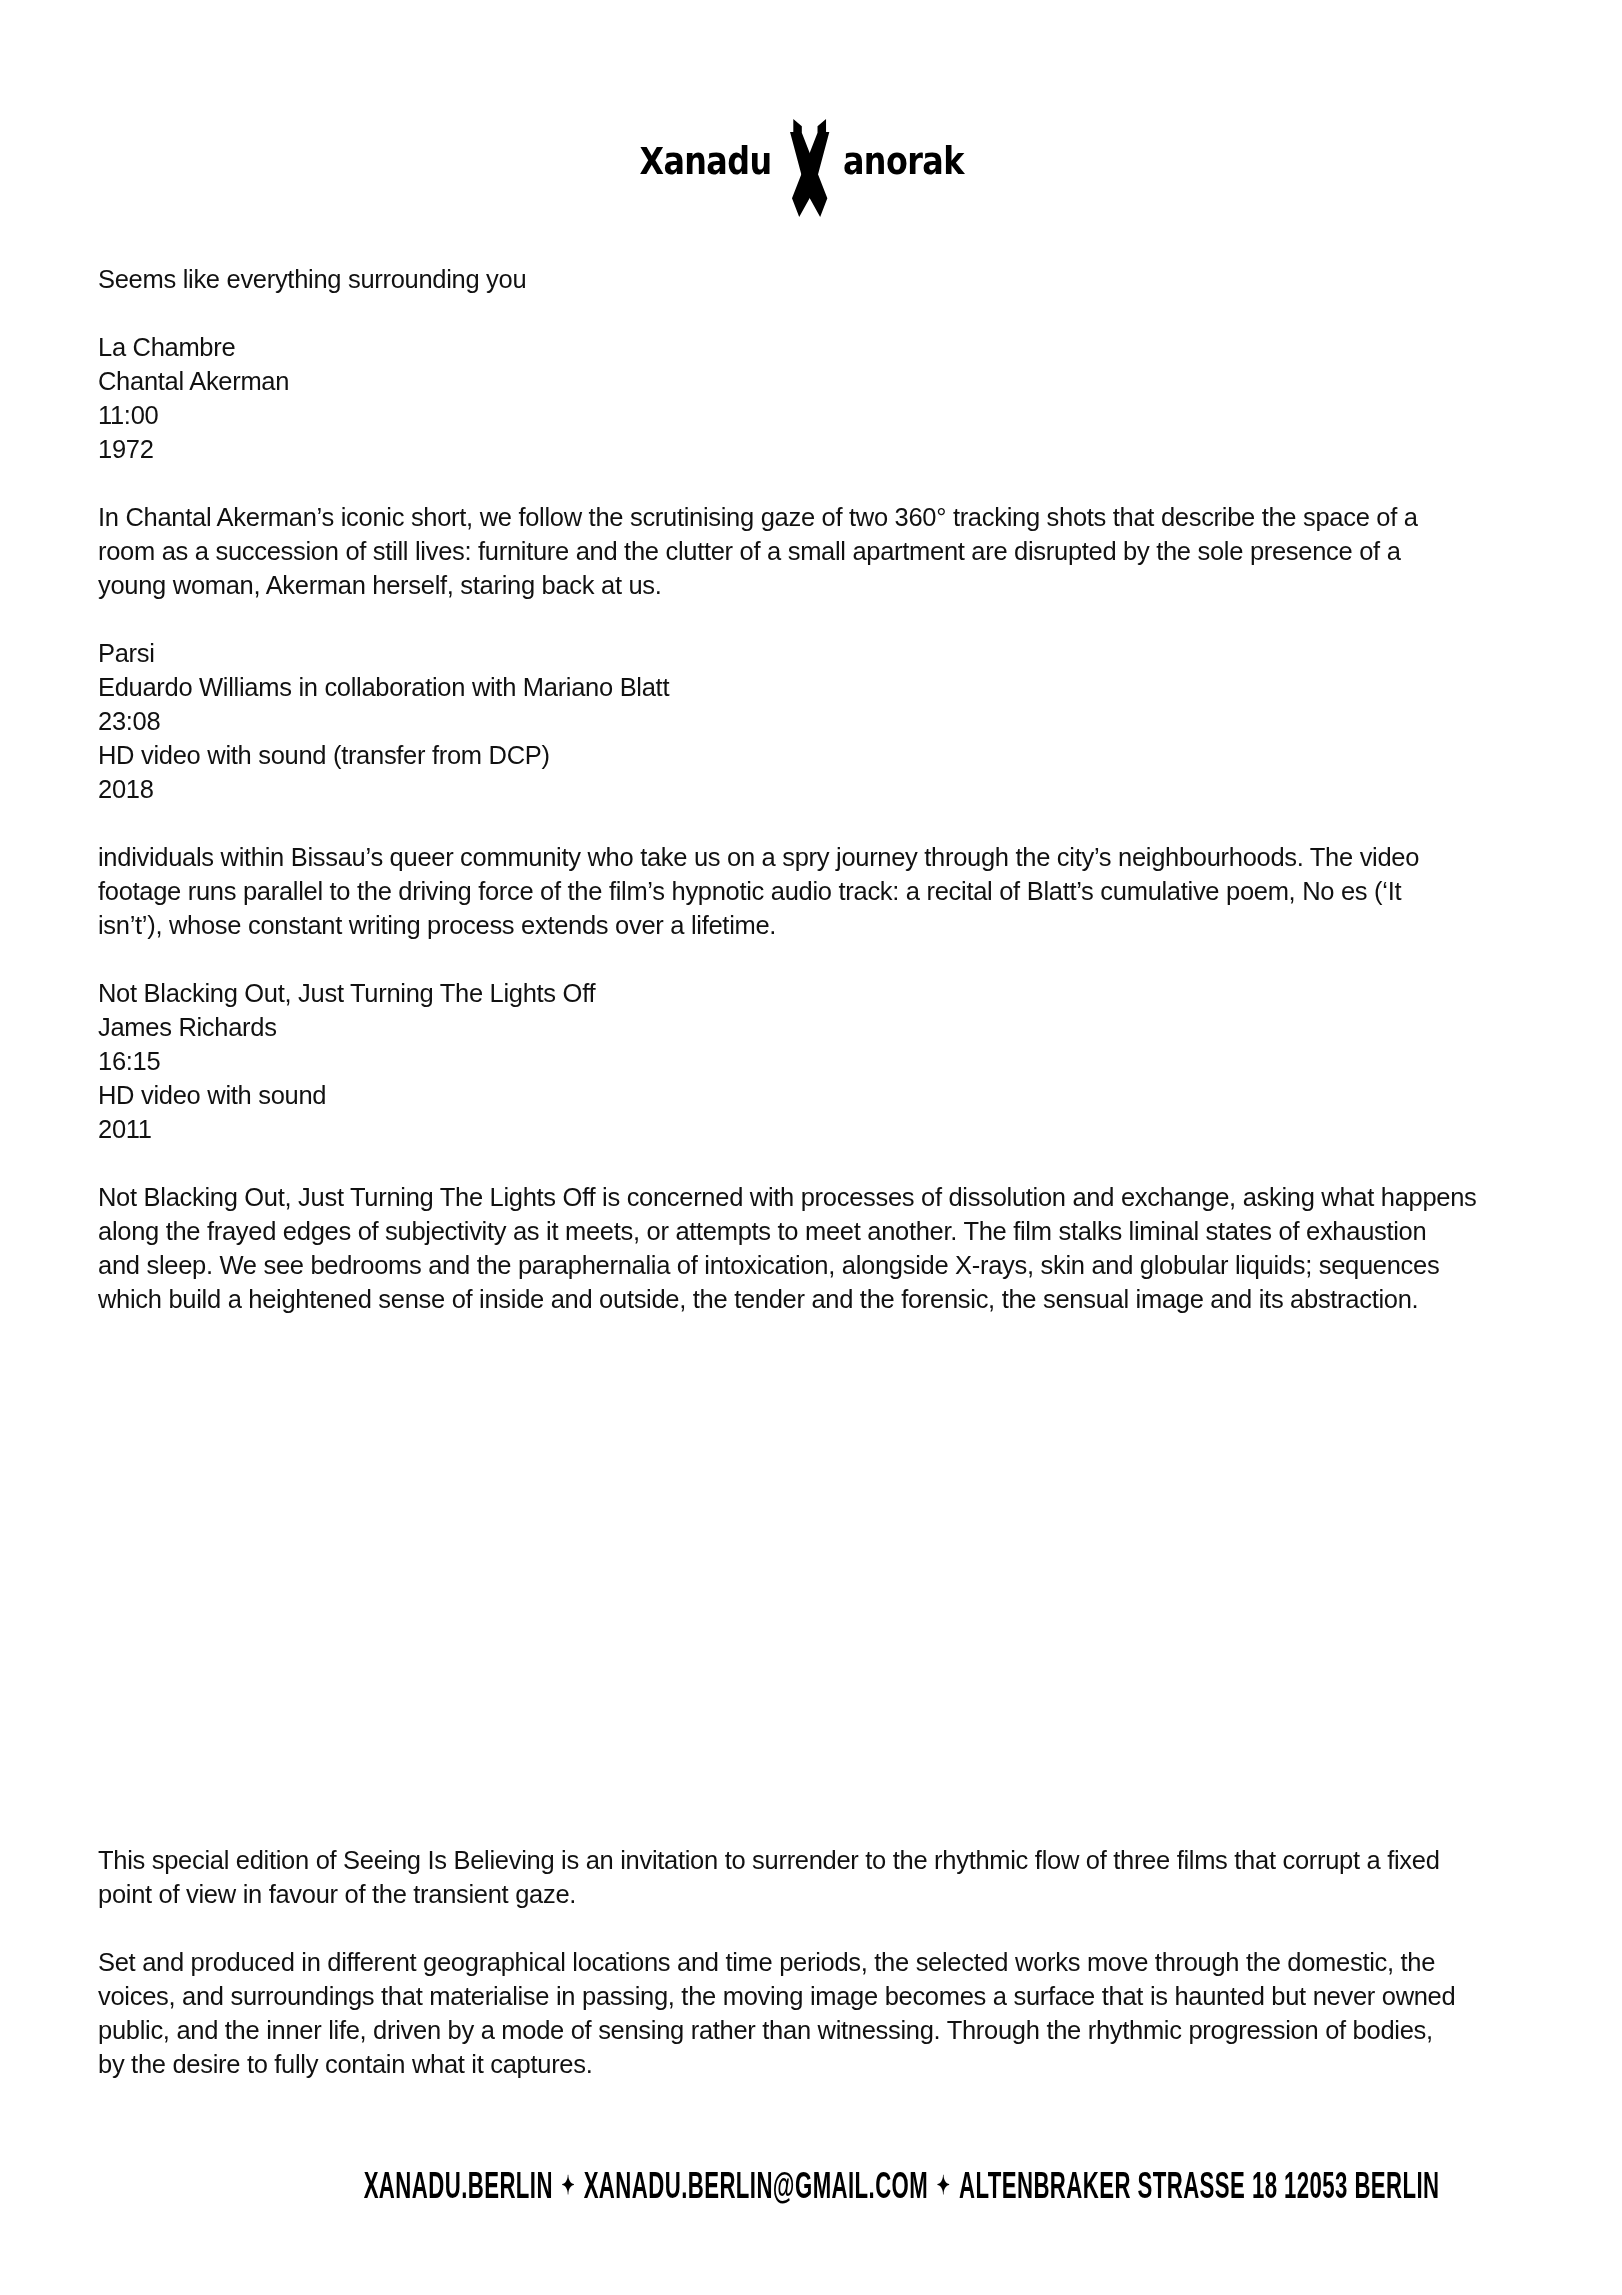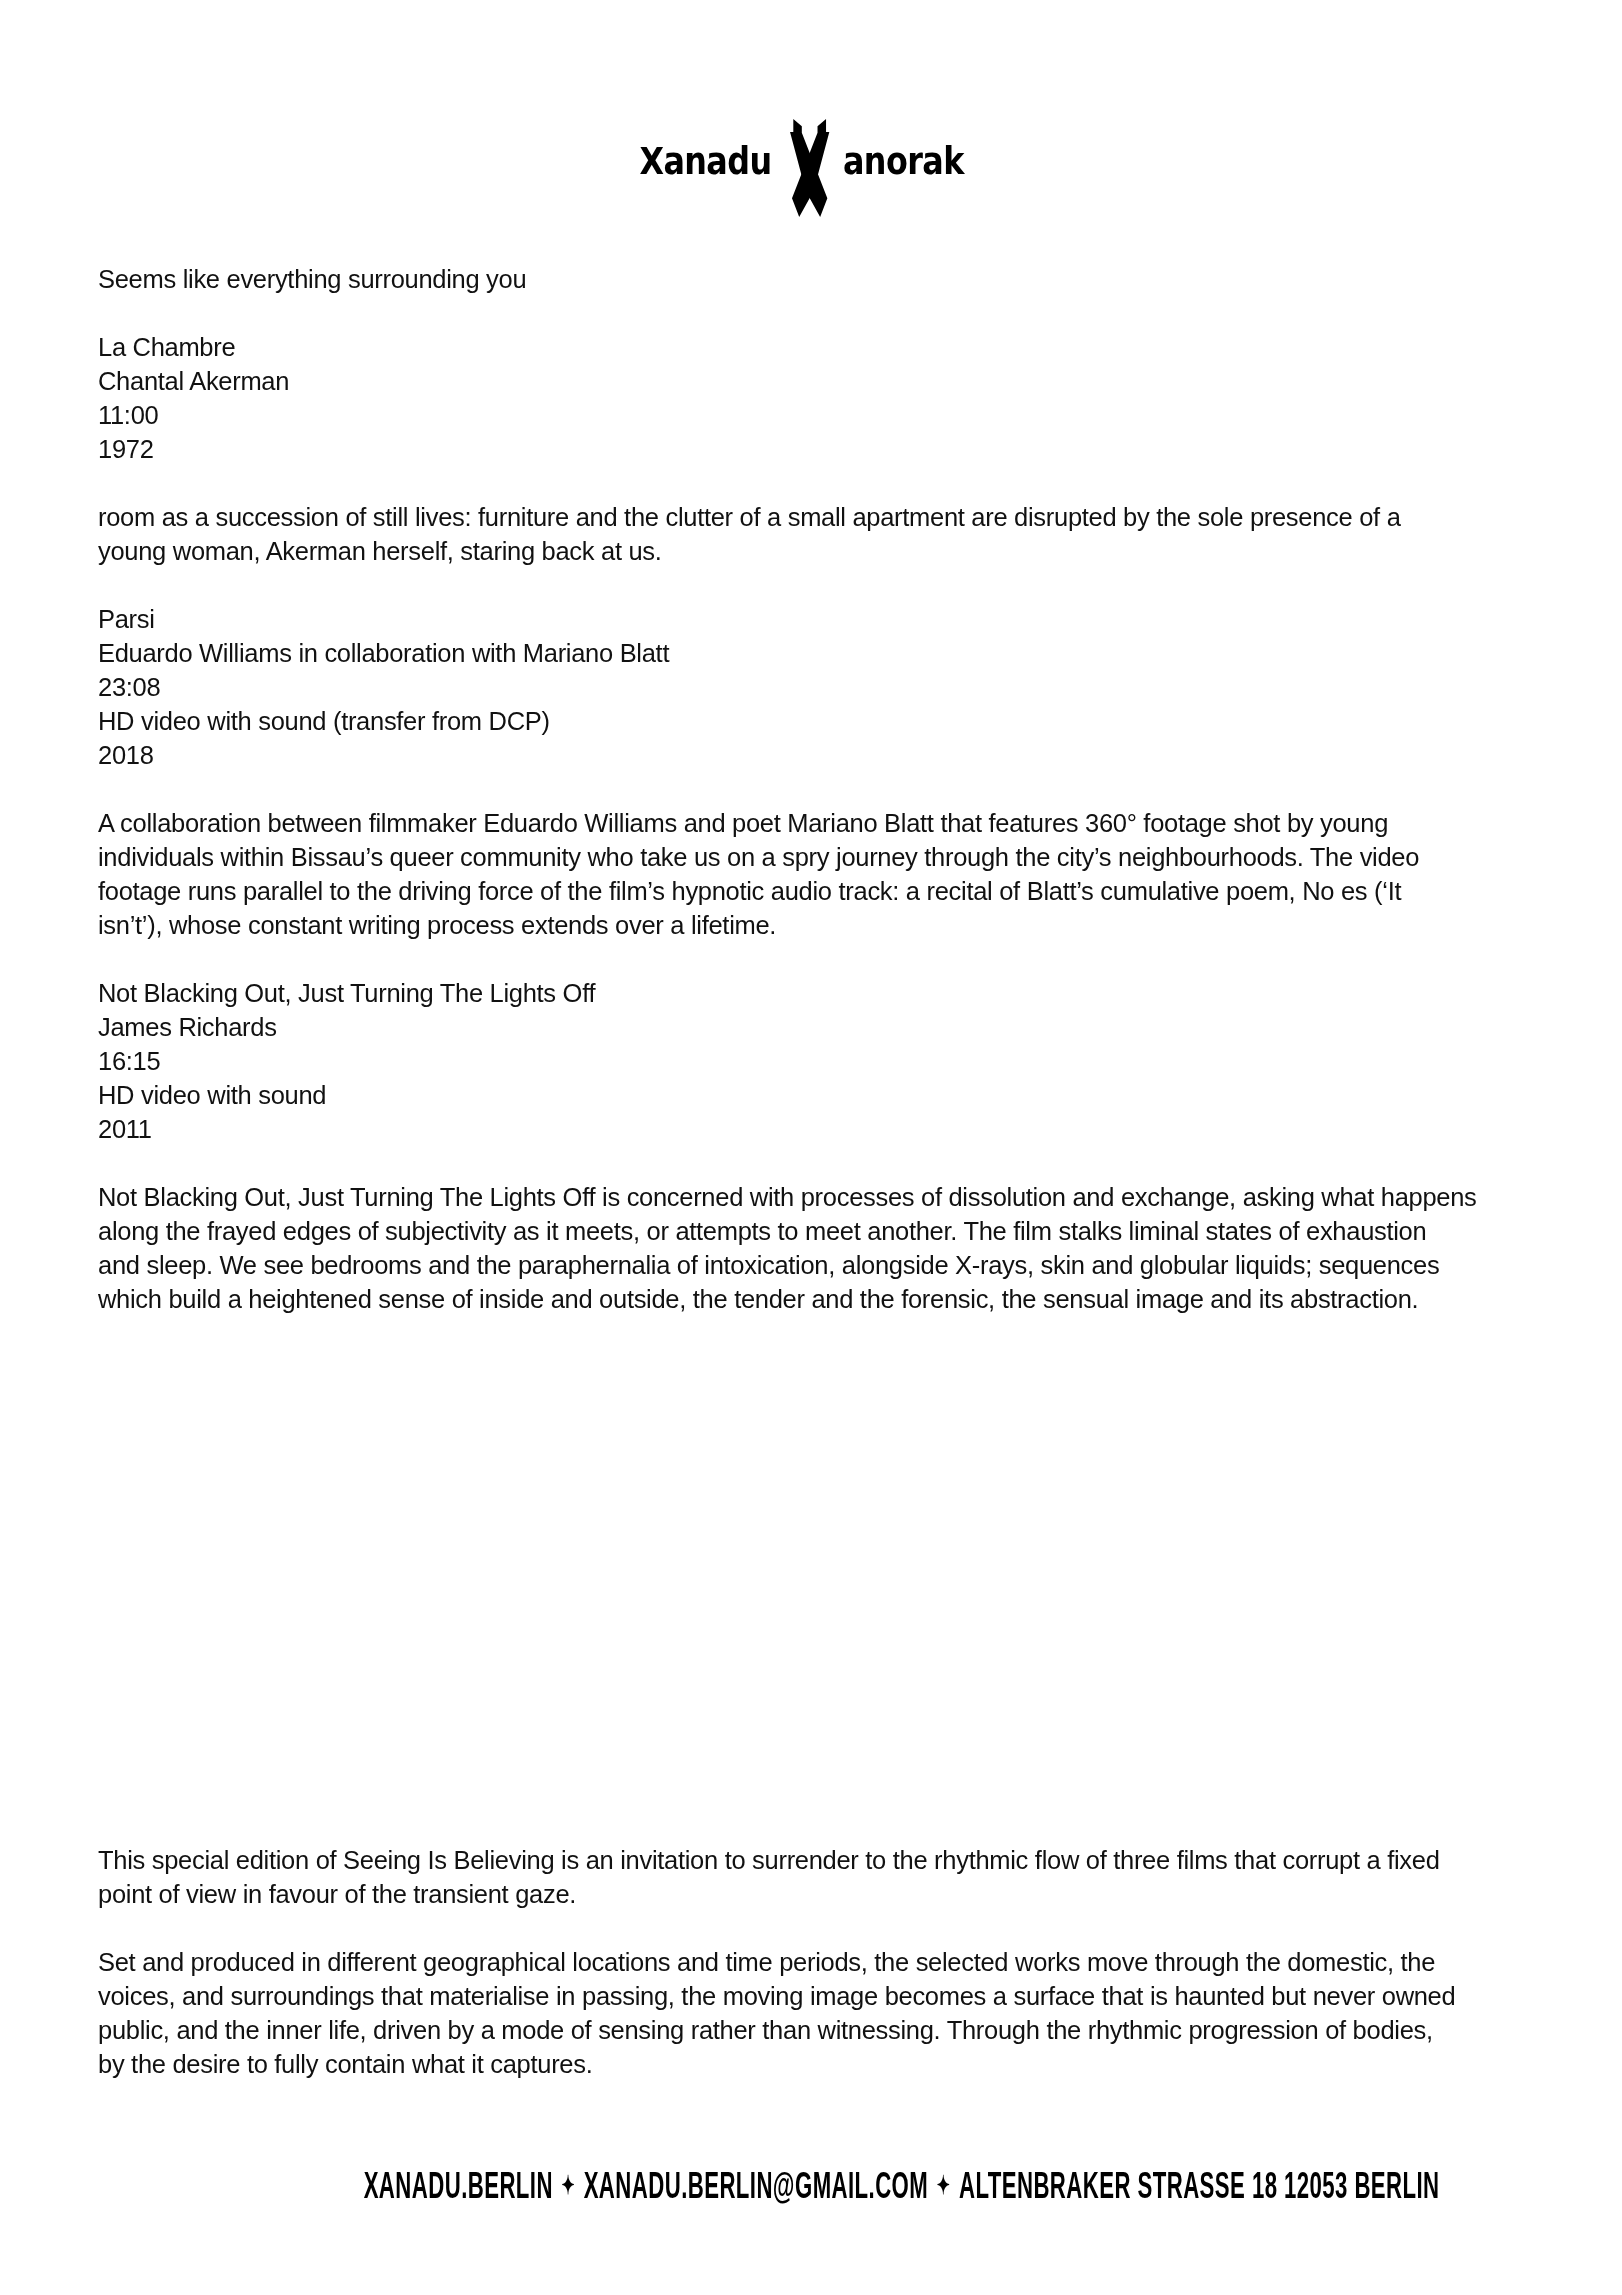--- a/index.html
+++ b/index.html
@@ -43,34 +43,34 @@
     <span class="line it">Seems like everything surrounding you</span>
     <span class="blank"></span>
     <div id="films">
         <div>
           <span class="line it">La Chambre</span>
           <span class="line">Chantal Akerman</span>
           <span class="line">11:00</span>
           <span class="line">1972</span>
           <span class="blank"></span>
           <div>
+            <span class="line"><span>In Chantal Akerman’s iconic short, we follow the scrutinising gaze of two 360° tracking shots that describe the space of a</span></span>
             <span class="line"><span>room as a succession of still lives: furniture and the clutter of a small apartment are disrupted by the sole presence of a</span></span>
             <span class="line"><span>young woman, Akerman herself, staring back at us.</span></span>
           </div>
           <span class="blank"></span>
         </div>
         <div>
           <span class="line it">Parsi</span>
           <span class="line">Eduardo Williams in collaboration with Mariano Blatt</span>
           <span class="line">23:08</span>
           <span class="line">HD video with sound (transfer from DCP)</span>
           <span class="line">2018</span>
           <span class="blank"></span>
           <div>
-            <span class="line"><span>A collaboration between filmmaker Eduardo Williams and poet Mariano Blatt that features 360° footage shot by young</span></span>
             <span class="line"><span>individuals within Bissau’s queer community who take us on a spry journey through the city’s neighbourhoods. The video</span></span>
             <span class="line"><span>footage runs parallel to the driving force of the film’s hypnotic audio track: a recital of Blatt’s cumulative poem, No es (‘It</span></span>
             <span class="line"><span>isn’t’), whose constant writing process extends over a lifetime.</span></span>
           </div>
           <span class="blank"></span>
         </div>
         <div>
           <span class="line it">Not Blacking Out, Just Turning The Lights Off</span>
           <span class="line">James Richards</span>
           <span class="line">16:15</span>

